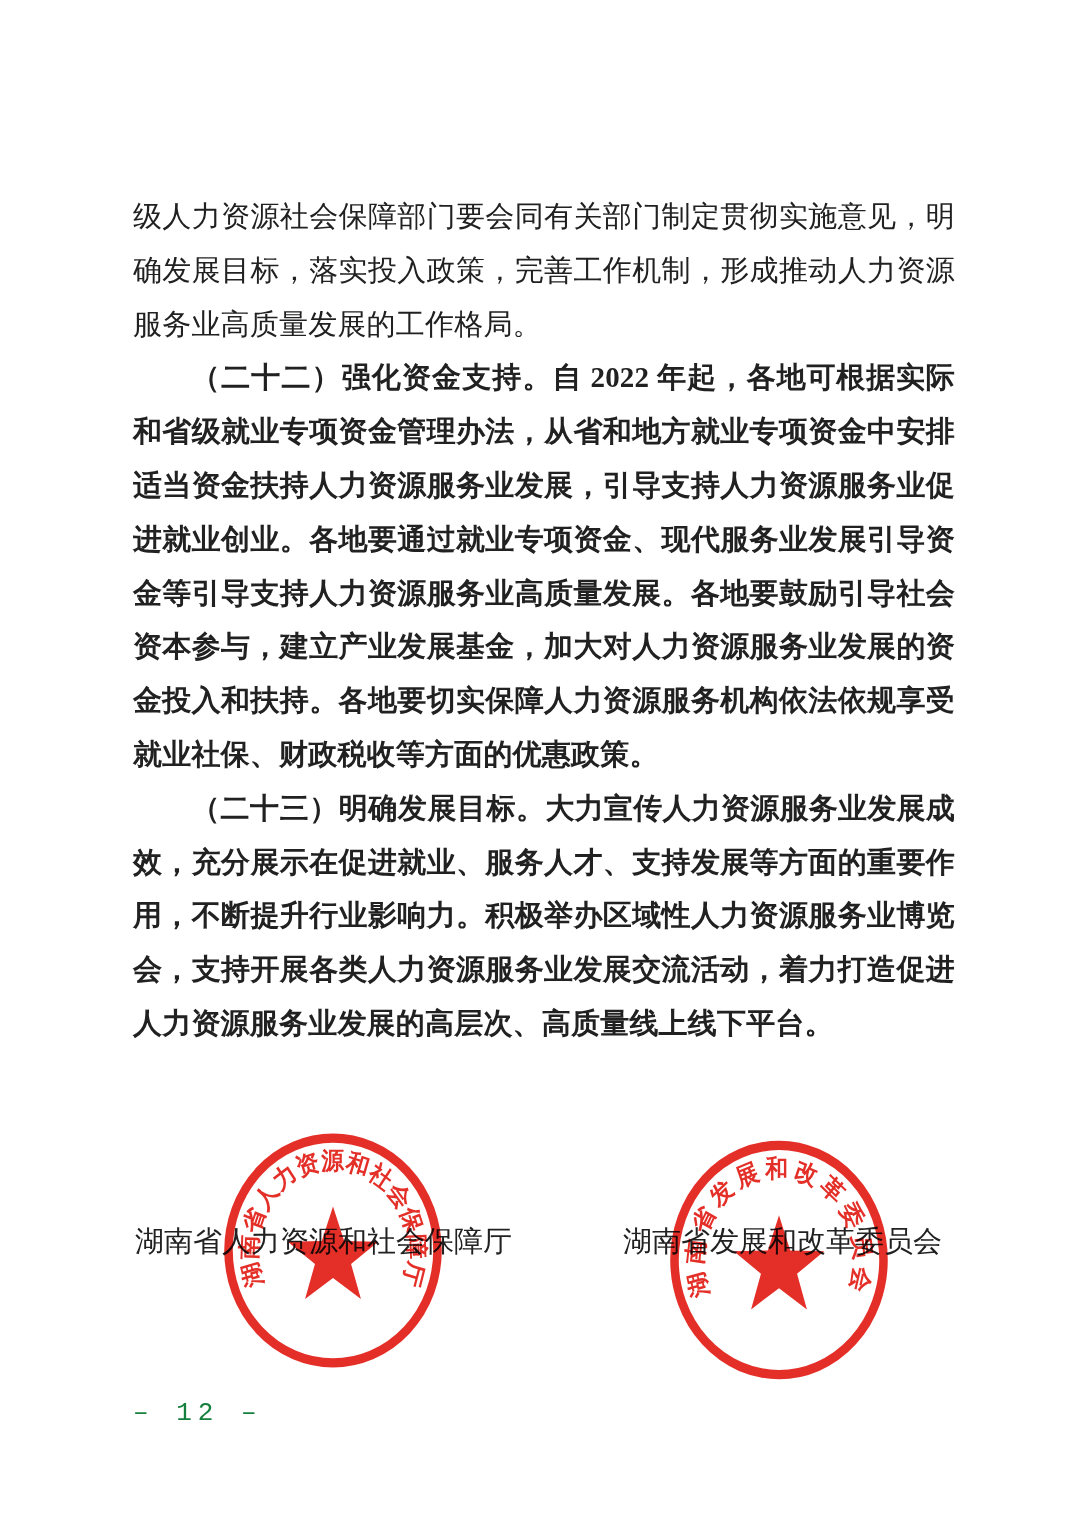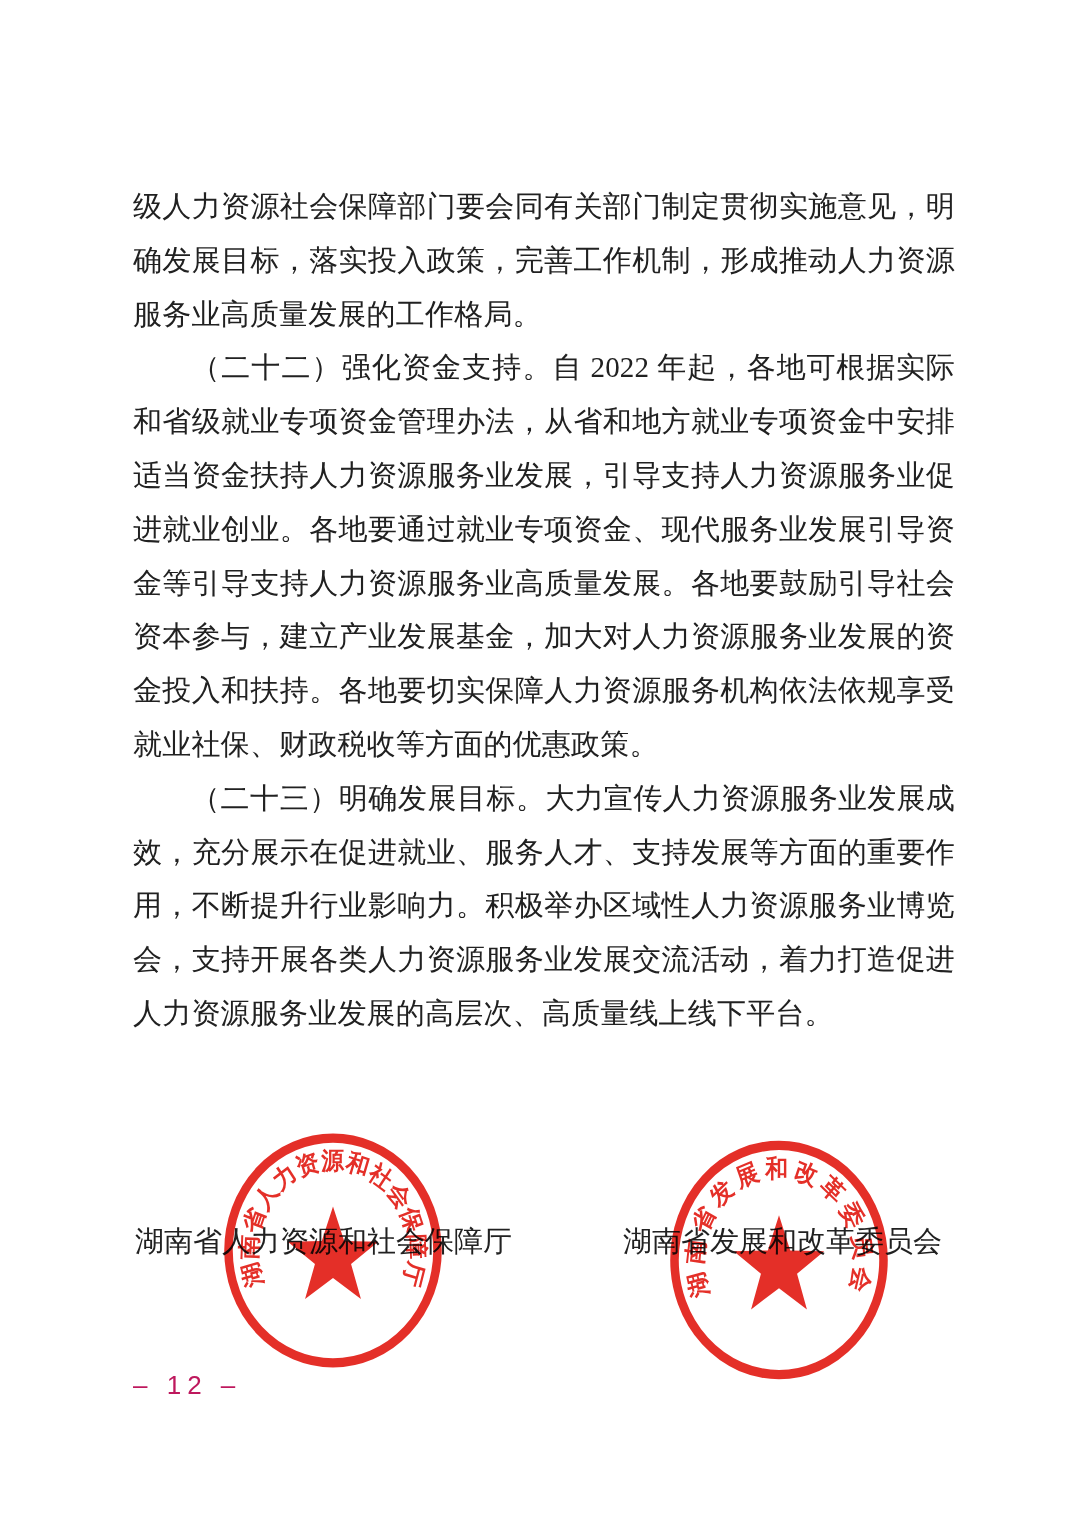--- a/index.html
+++ b/index.html
@@ -6,30 +6,30 @@
   .page{
     position:relative;
     width:1080px;height:1527px;
     background:#ffffff;
     overflow:hidden;
     font-family:"Liberation Serif","DejaVu Serif",serif;
     color:#212121;
   }
   .body-text{
     position:absolute;
-    left:133px;top:180px;width:822px;
+    left:133px;top:190px;width:822px;
     font-size:29px;
     line-height:53.8px;
     text-align:justify;
     text-justify:inter-character;
     text-align-last:left;
     letter-spacing:0.2px;
   }
   .body-text p{margin:0;padding:0;}
-  .body-text p.indent{text-indent:2em;}
+  .body-text p.indent{text-indent:2em;font-weight:bold;}
   .section-head{letter-spacing:0.5px;}
   .signature{
     position:absolute;
     top:1224px;
     font-size:29px;
     line-height:34px;
     white-space:nowrap;
     color:#212121;
   }
   .signature.left{left:135px;}
@@ -43,25 +43,25 @@
   .seal.right{left:665px;top:1135px;width:228px;height:250px;}
   .seal-text{
     font-family:"Liberation Serif","DejaVu Serif",serif;
     font-size:24px;
     font-weight:bold;
   }
   .seal-text.a{letter-spacing:0.5px;}
   .seal-text.b{letter-spacing:5px;}
   .page-number{
     position:absolute;
-    left:133px;top:1370px;
+    left:133px;top:1398px;
     font-size:26px;
     letter-spacing:6px;
-    color:#be185d;
-    font-family:Liberation Sans, sans-serif;
+    color:#15803d;
+    font-family:Liberation Mono, monospace;
   }
 </style>
 </head>
 <body>
 
 <div class="page">
 
   <div class="body-text">
     <p>
       <span>级人力资源社会保障部门要会同有关部门制定贯彻实施意见，明确发展目标，落实投入政策，完善工作机制，形成推动人力资源服务业高质量发展的工作格局。</span>

